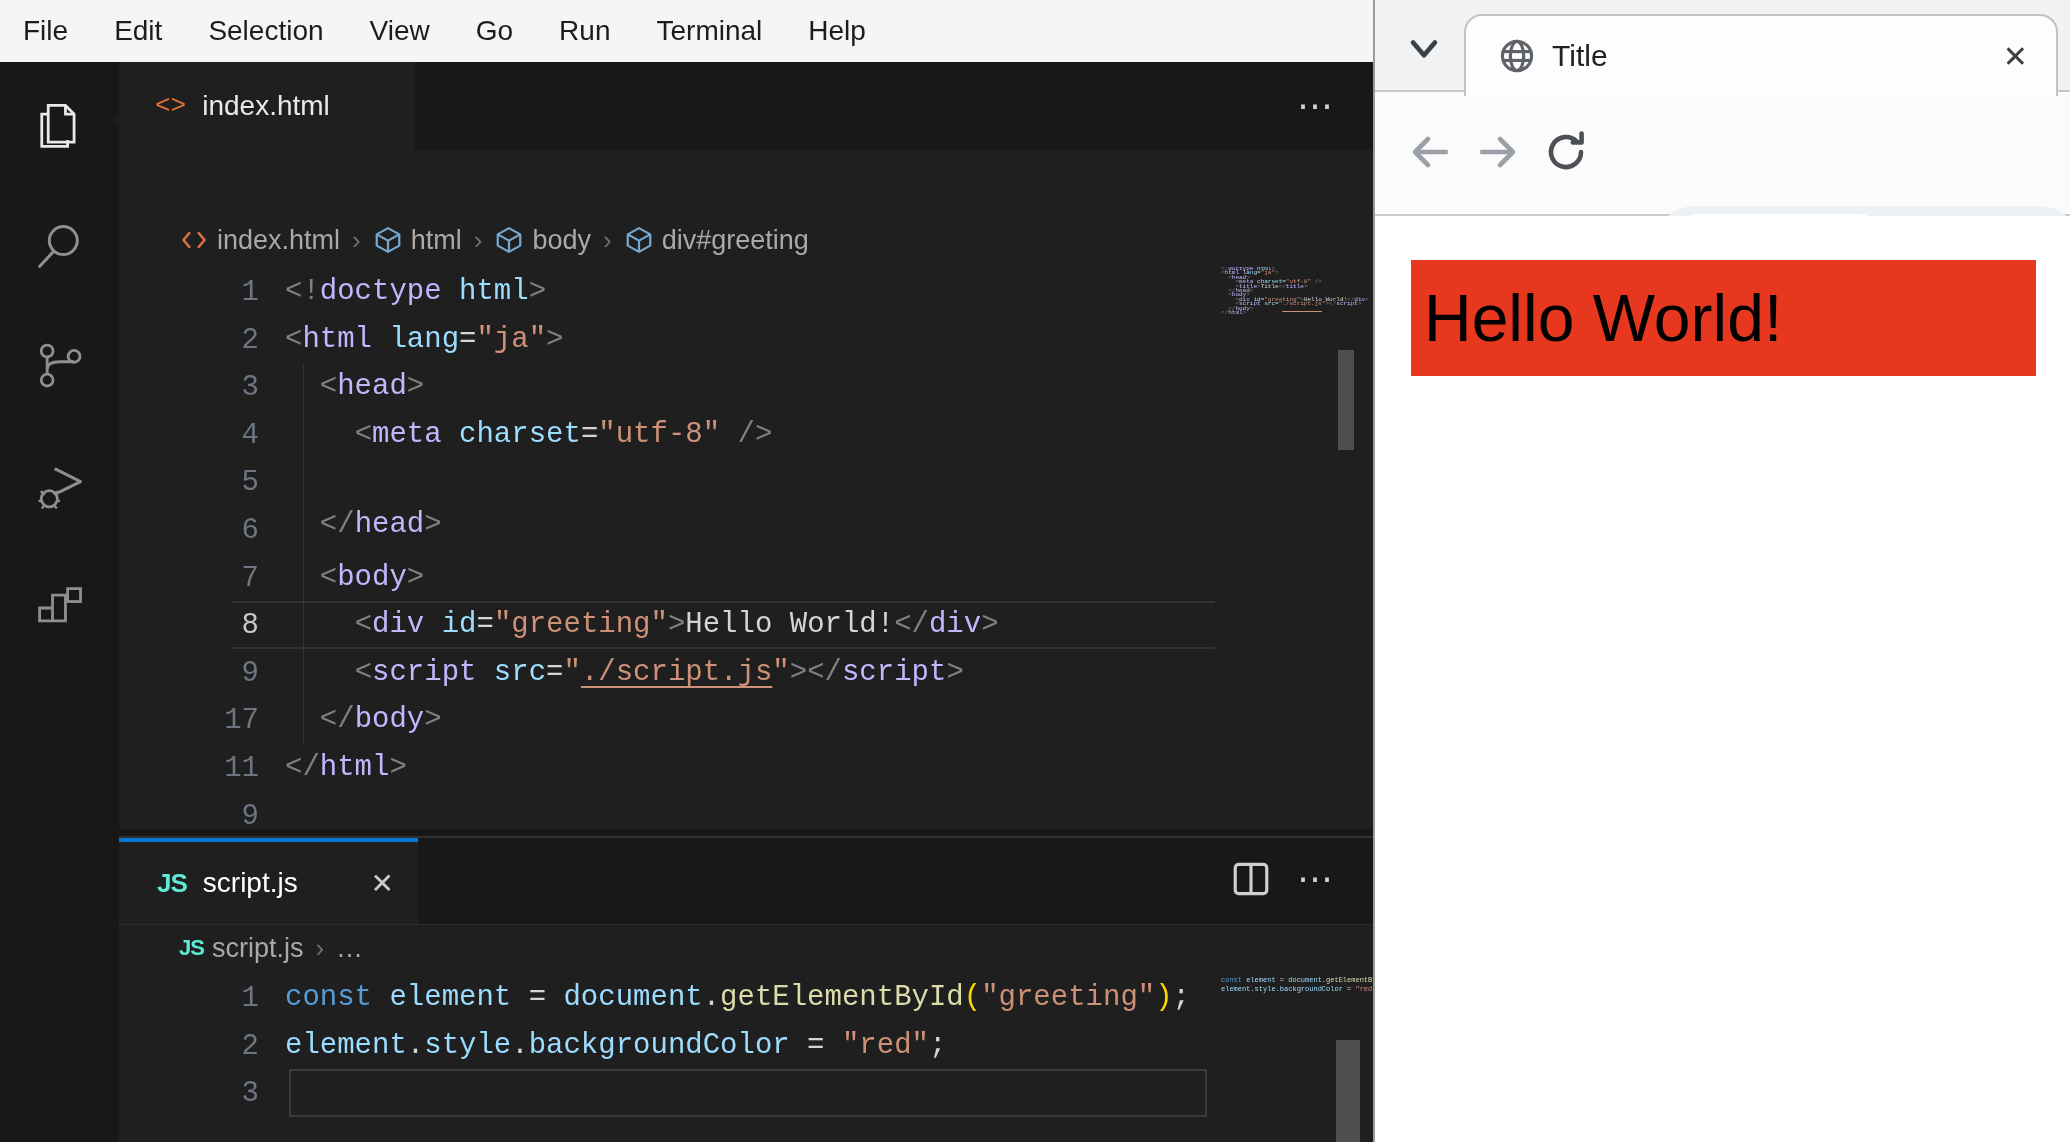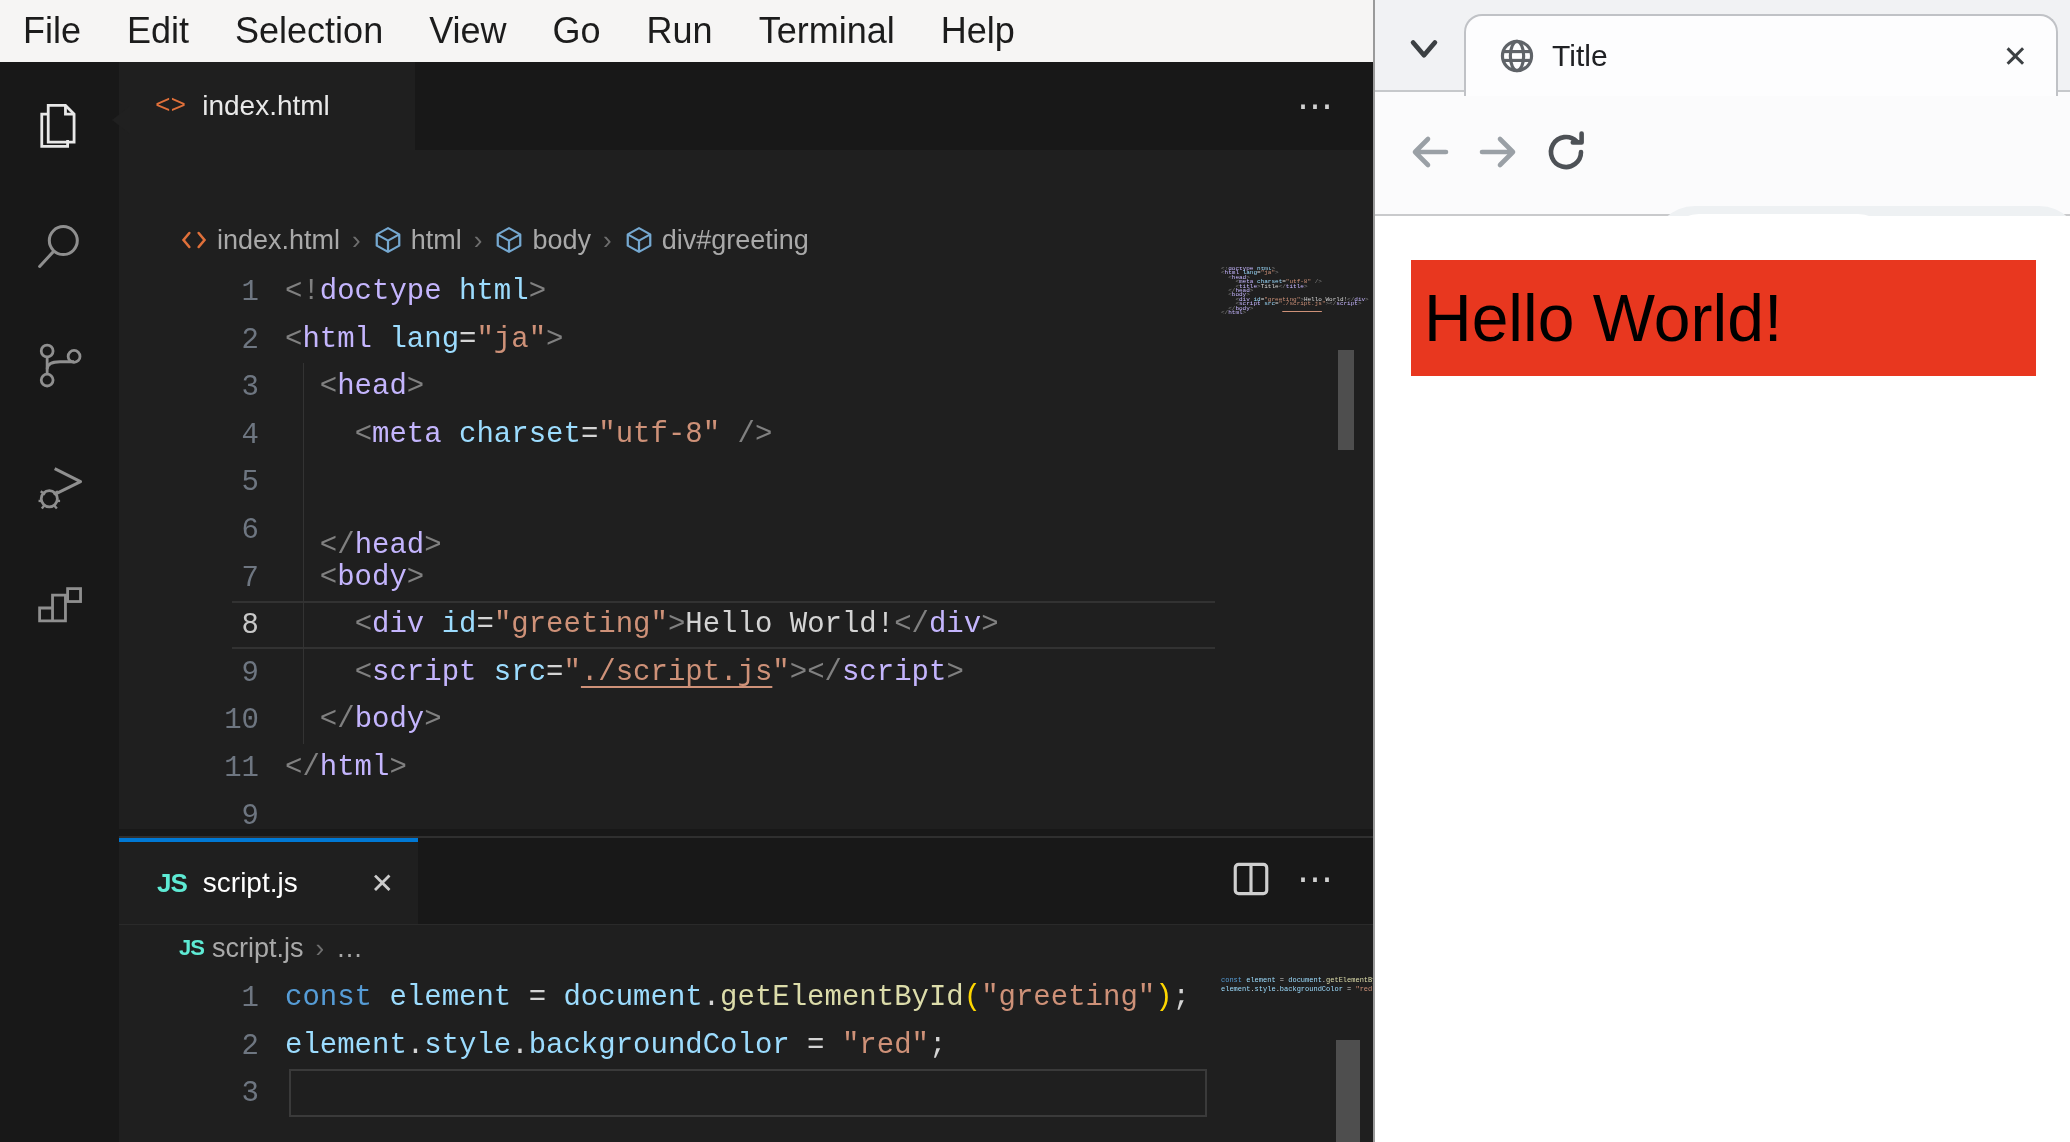--- a/index.html
+++ b/index.html
@@ -2,21 +2,21 @@
 <html><head>
 <meta charset="utf-8">
 <style>
   html,body{margin:0;padding:0;background:#000;}
   #canvas{position:relative;width:2070px;height:1142px;overflow:hidden;
           font-family:"Liberation Sans",sans-serif;background:#1f1f1f;}
   .abs{position:absolute;}
 
   
   #menubar{left:0;top:0;width:1373px;height:62px;background:#f6f5f4;display:flex;align-items:center;}
-  .menu-item{padding:0 23px;font-size:36px;color:#1c1c1c;line-height:62px;cursor:default;}
+  .menu-item{padding:0 23px;font-size:28px;color:#1c1c1c;line-height:62px;cursor:default;}
   #activity-bar{left:0;top:62px;width:119px;height:1080px;background:#181818;}
   .act-icon{position:absolute;left:31px;width:56px;height:56px;}
   #workbench{left:119px;top:62px;width:1254px;height:1080px;background:#1f1f1f;}
 
   .tabstrip{position:absolute;left:0;width:1254px;background:#181818;}
   #tabstrip-1{top:0;height:88px;}
   #tabstrip-2{top:774px;height:86px;border-top:2px solid #2f2f2f;border-bottom:1px solid #2a2a2a;}
   .tab{position:absolute;top:0;height:100%;background:#1f1f1f;display:flex;align-items:center;box-sizing:border-box;}
   #tab-index{left:0;width:296px;padding-left:36px;}
   #tab-script{left:0;width:299px;border-top:4px solid #0078d4;padding-left:38px;}
@@ -164,28 +164,28 @@
         <div class="gutter-num" style="left: 50px; top: 8px;">1</div>
         <div class="code-line" style="left: 166px; top: 7px;"><span class="tk-p">&lt;!</span><span class="tk-t">doctype</span><span class="tk-x"> </span><span class="tk-a">html</span><span class="tk-p">&gt;</span></div>
         <div class="gutter-num" style="left: 50px; top: 55.6px;">2</div>
         <div class="code-line" style="left: 166px; top: 54.6px;"><span class="tk-p">&lt;</span><span class="tk-t">html</span><span class="tk-x"> </span><span class="tk-a">lang</span><span class="tk-x">=</span><span class="tk-v">"ja"</span><span class="tk-p">&gt;</span></div>
         <div class="gutter-num" style="left: 50px; top: 103.2px;">3</div>
         <div class="code-line" style="left: 166px; top: 102.2px;"><span class="tk-x">  </span><span class="tk-p">&lt;</span><span class="tk-t">head</span><span class="tk-p">&gt;</span></div>
         <div class="gutter-num" style="left: 50px; top: 150.8px;">4</div>
         <div class="code-line" style="left: 166px; top: 149.8px;"><span class="tk-x">    </span><span class="tk-p">&lt;</span><span class="tk-t">meta</span><span class="tk-x"> </span><span class="tk-a">charset</span><span class="tk-x">=</span><span class="tk-v">"utf-8"</span><span class="tk-x"> </span><span class="tk-p">/&gt;</span></div>
         <div class="gutter-num" style="left: 50px; top: 198.4px;">5</div>
         <div class="gutter-num" style="left: 50px; top: 246px;">6</div>
-        <div class="code-line" style="left: 166px; top: 261px; text-align: center;"><span class="tk-x">  </span><span class="tk-p">&lt;/</span><span class="tk-t">head</span><span class="tk-p">&gt;</span></div>
+        <div class="code-line" style="left: 166px; top: 240px; text-align: center;"><span class="tk-x">  </span><span class="tk-p">&lt;/</span><span class="tk-t">head</span><span class="tk-p">&gt;</span></div>
         <div class="gutter-num" style="left: 50px; top: 293.6px;">7</div>
         <div class="code-line" style="left: 166px; top: 292.6px;"><span class="tk-x">  </span><span class="tk-p">&lt;</span><span class="tk-t">body</span><span class="tk-p">&gt;</span></div>
         <div class="gutter-num active" style="left: 50px; top: 341.2px;">8</div>
         <div class="code-line" style="left: 166px; top: 340.2px;"><span class="tk-x">    </span><span class="tk-p">&lt;</span><span class="tk-t">div</span><span class="tk-x"> </span><span class="tk-a">id</span><span class="tk-x">=</span><span class="tk-v">"greeting"</span><span class="tk-p">&gt;</span><span class="tk-x">Hello World!</span><span class="tk-p">&lt;/</span><span class="tk-t">div</span><span class="tk-p">&gt;</span></div>
         <div class="gutter-num" style="left: 50px; top: 388.8px;">9</div>
         <div class="code-line" style="left: 166px; top: 387.8px;"><span class="tk-x">    </span><span class="tk-p">&lt;</span><span class="tk-t">script</span><span class="tk-x"> </span><span class="tk-a">src</span><span class="tk-x">=</span><span class="tk-v">"</span><span class="tk-u">./script.js</span><span class="tk-v">"</span><span class="tk-p">&gt;</span><span class="tk-p">&lt;/</span><span class="tk-t">script</span><span class="tk-p">&gt;</span></div>
-        <div class="gutter-num" style="left: 50px; top: 436.4px;">10</div>
+        <div class="gutter-num" style="left: 50px; top: 436.4px;">17</div>
         <div class="code-line" style="left: 166px; top: 435.4px;"><span class="tk-x">  </span><span class="tk-p">&lt;/</span><span class="tk-t">body</span><span class="tk-p">&gt;</span></div>
         <div class="gutter-num" style="left: 50px; top: 484px;">11</div>
         <div class="code-line" style="left: 166px; top: 483px;"><span class="tk-p">&lt;/</span><span class="tk-t">html</span><span class="tk-p">&gt;</span></div>
         <div class="gutter-num" style="left: 50px; top: 531.6px;">9</div>
         <div class="code-line" style="left: 166px; top: 530.6px;"></div>
         <pre class="minimap" style="left: 1102px; top: -1px; margin: 0px; font-size: 6px; line-height: 4.4px;"><div><span class="tk-p">&lt;!</span><span class="tk-t">doctype</span><span class="tk-x"> </span><span class="tk-a">html</span><span class="tk-p">&gt;</span></div><div><span class="tk-p">&lt;</span><span class="tk-t">html</span><span class="tk-x"> </span><span class="tk-a">lang</span><span class="tk-x">=</span><span class="tk-v">"ja"</span><span class="tk-p">&gt;</span></div><div><span class="tk-x">  </span><span class="tk-p">&lt;</span><span class="tk-t">head</span><span class="tk-p">&gt;</span></div><div><span class="tk-x">    </span><span class="tk-p">&lt;</span><span class="tk-t">meta</span><span class="tk-x"> </span><span class="tk-a">charset</span><span class="tk-x">=</span><span class="tk-v">"utf-8"</span><span class="tk-x"> </span><span class="tk-p">/&gt;</span></div><div><span class="tk-x">    </span><span class="tk-p">&lt;</span><span class="tk-t">title</span><span class="tk-p">&gt;</span><span class="tk-x">Title</span><span class="tk-p">&lt;/</span><span class="tk-t">title</span><span class="tk-p">&gt;</span></div><div><span class="tk-x">  </span><span class="tk-p">&lt;/</span><span class="tk-t">head</span><span class="tk-p">&gt;</span></div><div><span class="tk-x">  </span><span class="tk-p">&lt;</span><span class="tk-t">body</span><span class="tk-p">&gt;</span></div><div><span class="tk-x">    </span><span class="tk-p">&lt;</span><span class="tk-t">div</span><span class="tk-x"> </span><span class="tk-a">id</span><span class="tk-x">=</span><span class="tk-v">"greeting"</span><span class="tk-p">&gt;</span><span class="tk-x">Hello World!</span><span class="tk-p">&lt;/</span><span class="tk-t">div</span><span class="tk-p">&gt;</span></div><div><span class="tk-x">    </span><span class="tk-p">&lt;</span><span class="tk-t">script</span><span class="tk-x"> </span><span class="tk-a">src</span><span class="tk-x">=</span><span class="tk-v">"</span><span class="tk-u">./script.js</span><span class="tk-v">"</span><span class="tk-p">&gt;</span><span class="tk-p">&lt;/</span><span class="tk-t">script</span><span class="tk-p">&gt;</span></div><div><span class="tk-x">  </span><span class="tk-p">&lt;/</span><span class="tk-t">body</span><span class="tk-p">&gt;</span></div><div><span class="tk-p">&lt;/</span><span class="tk-t">html</span><span class="tk-p">&gt;</span></div><div>&nbsp;</div></pre>
         <div class="scroll-slider" style="left: 1219px; top: 82px; width: 16px; height: 100px;"></div>
       </div>
 
     <div class="abs group-sash" style="left:0;top:767px;width:1254px;"></div>

